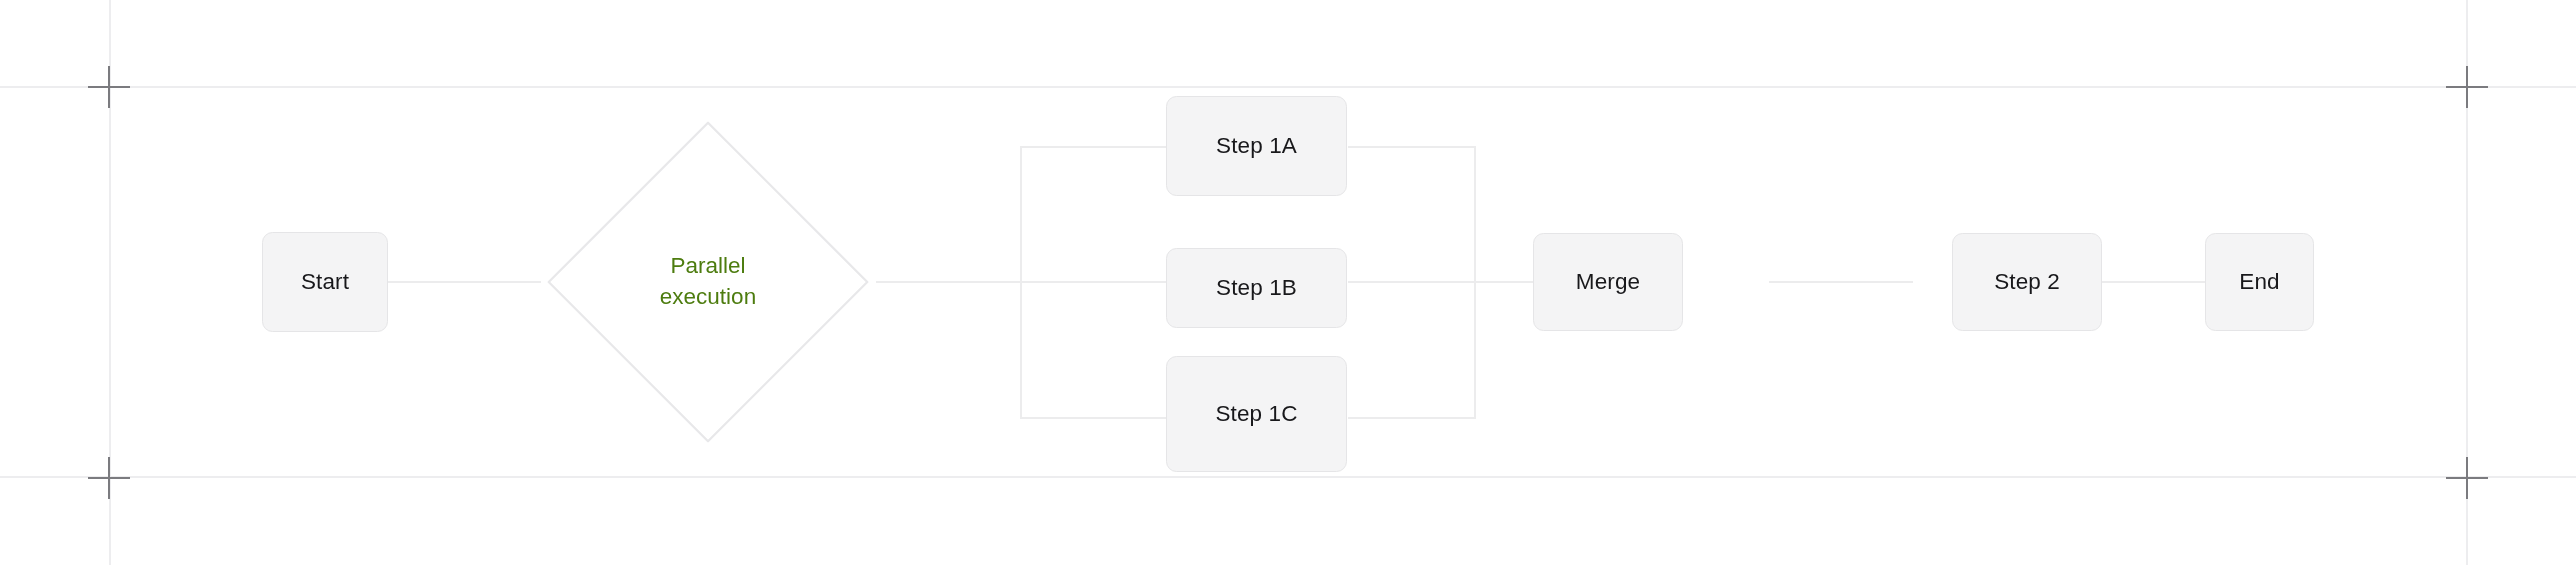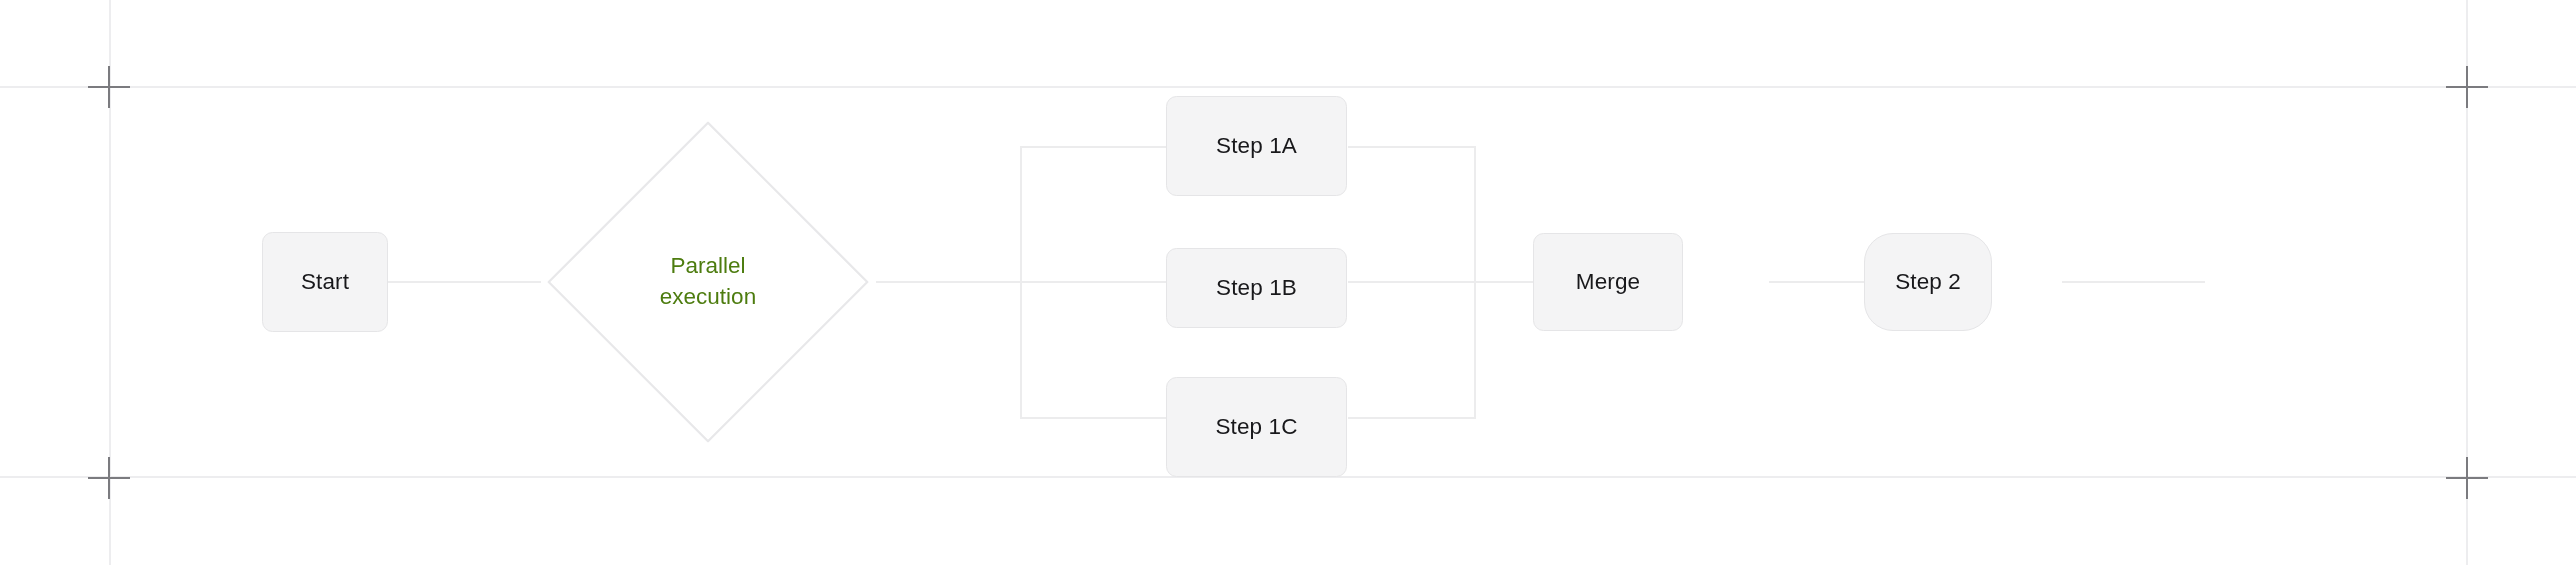--- a/index.html
+++ b/index.html
@@ -154,32 +154,35 @@
   </div>
 
   <div class="node" style="left:1166px; top:96px; width:181px; height:100px;">
     <span>Step 1A</span>
   </div>
 
   <div class="node" style="left:1166px; top:232px; width:181px; height:80px;margin-top:16px;">
     <span>Step 1B</span>
   </div>
 
-  <div class="node" style="left:1166px; top:377px; width:181px; height:100px;">
+  <div class="node" style="left:1166px; top:356px; width:181px; height:116px;">
     <span>Step 1C</span>
   </div>
 
   <div class="node" style="left:1533px; top:233px; width:150px; height:98px;">
     <span>Merge</span>
   </div>
 
-  <div class="node" style="left:1864px; top:233px; width:128px; height:98px;border-radius:29px;">
+  <div class="node" style="left:1952px; top:233px; width:150px; height:98px;">
     <span>Step 2</span>
   </div>
 
+  <div class="node" style="left:2205px; top:233px; width:109px; height:98px;">
+    <span>End</span>
+  </div>
 
   <div class="crosshair" style="left:88px;  top:66px;"></div>
   <div class="crosshair" style="left:2446px; top:66px;"></div>
   <div class="crosshair" style="left:88px;  top:457px;"></div>
   <div class="crosshair" style="left:2446px; top:457px;"></div>
 
 </div>
 
 
 </body></html>

